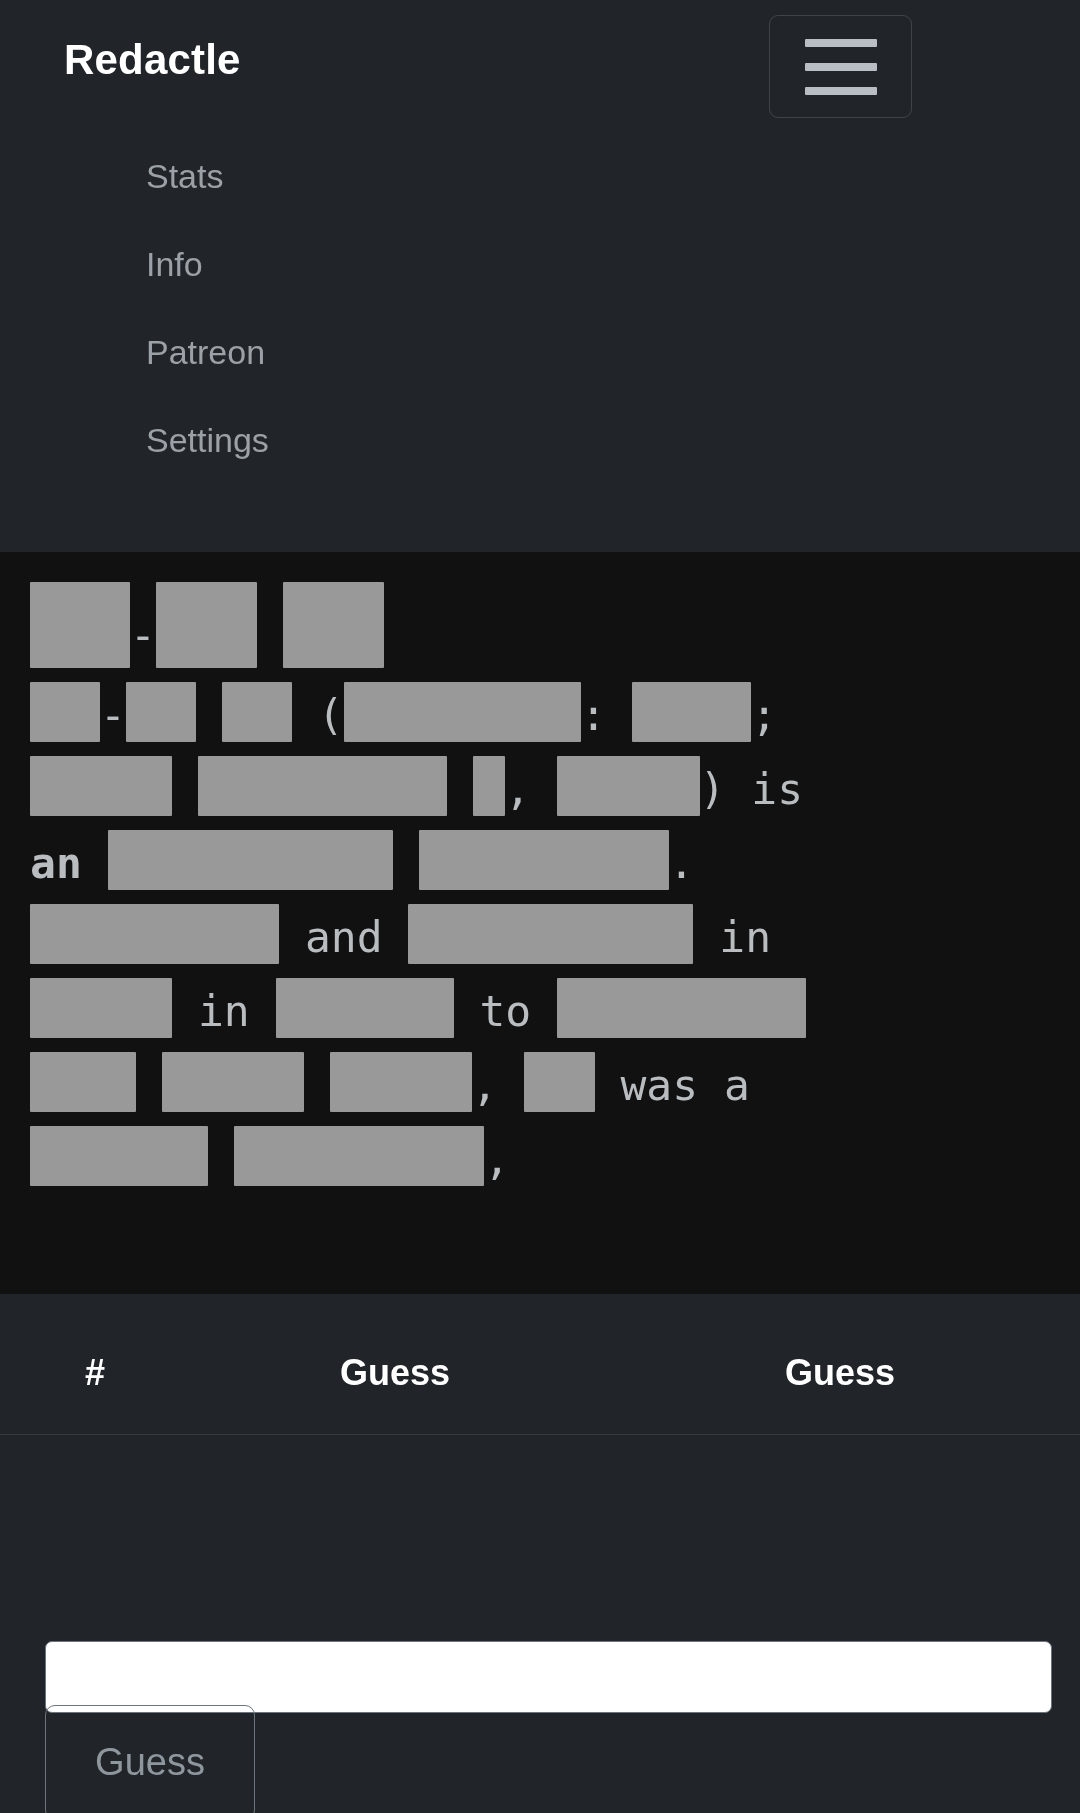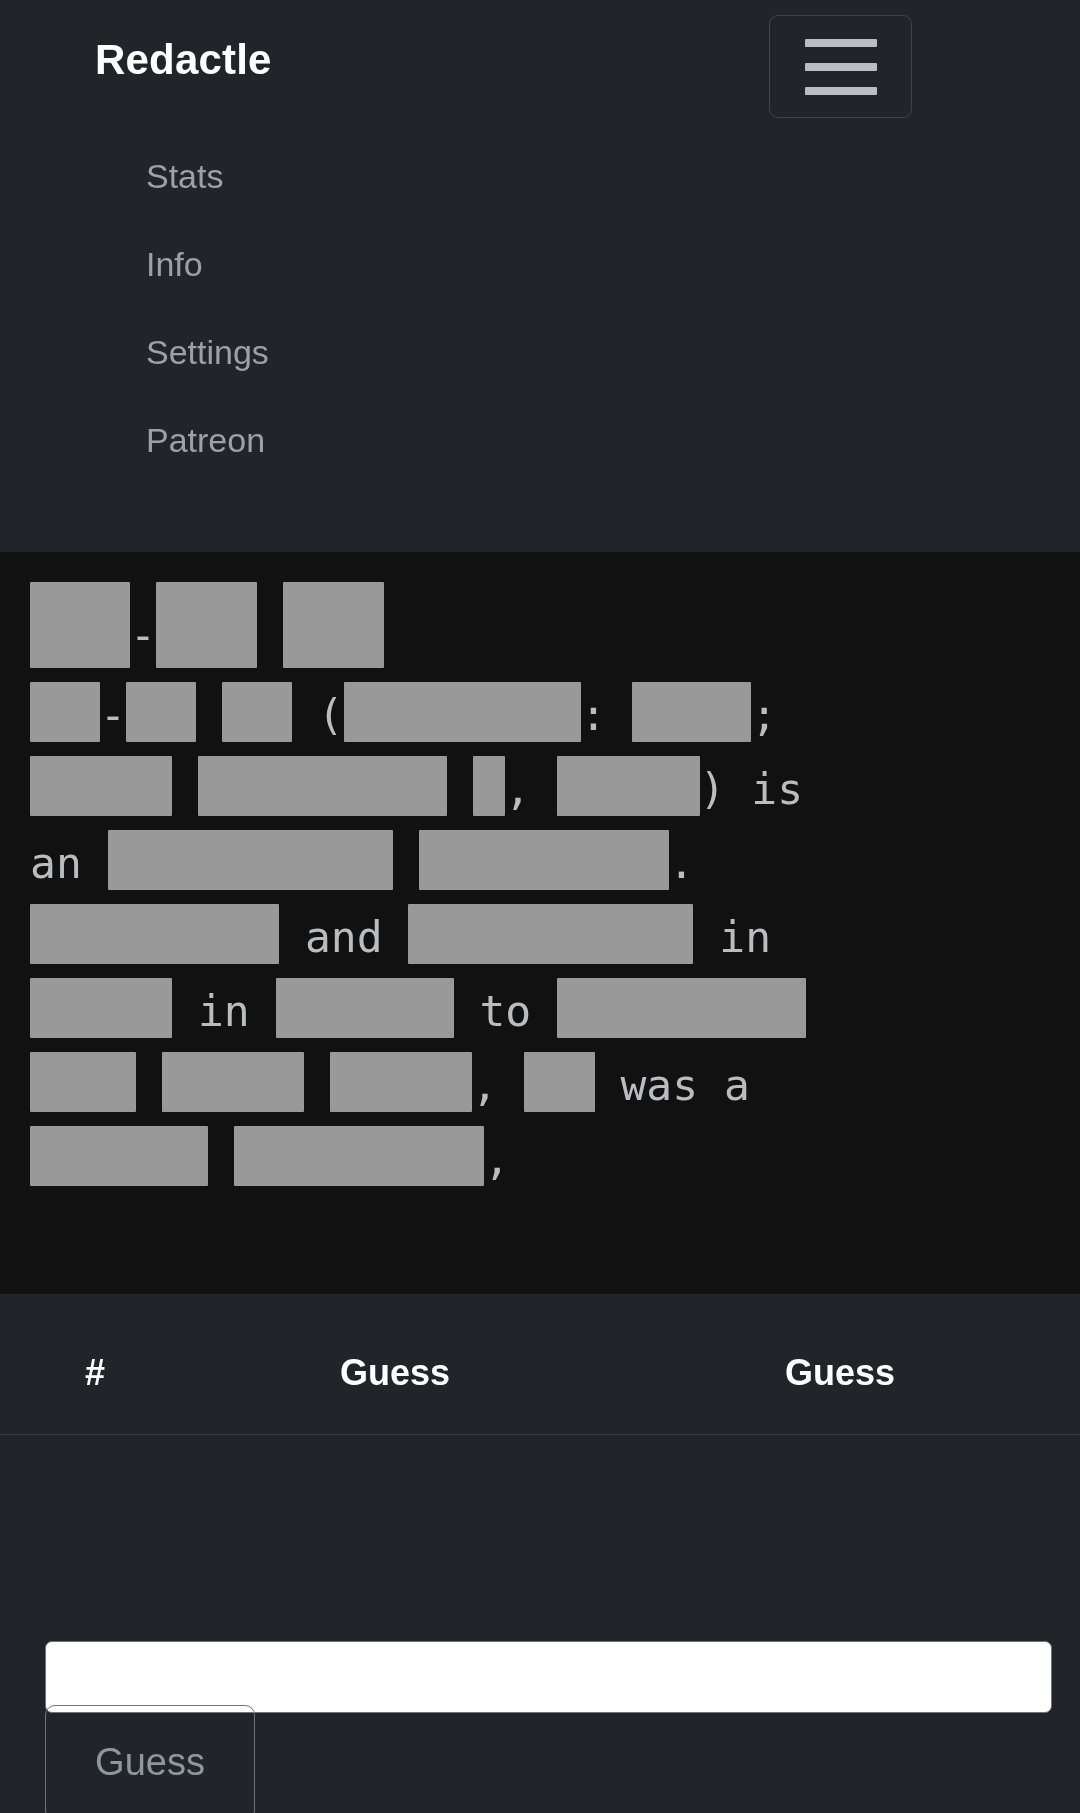--- a/index.html
+++ b/index.html
@@ -9,21 +9,20 @@
     overflow: hidden;
   }
   body { font-family: "Liberation Sans", sans-serif; }
 
   
   .navbar {
     position: absolute; left: 0; top: 0;
     width: 1080px; height: 552px;
     background: #212529;
     box-sizing: border-box;
-    padding-left: 31px;
   }
   .nav-top {
     position: relative;
     height: 132px;
   }
   .brand {
     position: absolute;
     left: 64px; top: 36px;
     color: #ffffff;
     font-size: 42px;
@@ -189,35 +188,35 @@
     </button>
   </div>
   <ul class="nav-links">
     <li>
       <a class="nav-link" href="#">Stats</a>
     </li>
     <li>
       <a class="nav-link" href="#">Info</a>
     </li>
     <li>
+      <a class="nav-link" href="#">Patreon</a>
+    </li>
+    <li>
       <a class="nav-link" href="#">Settings</a>
-    </li>
-    <li>
-      <a class="nav-link" href="#">Patreon</a>
     </li>
   </ul>
 </nav>
 
 <main class="article">
   <div class="doc">
     <div class="title-line"><span class="rb" style="width: 100px;"></span><span class="tok" style="white-space: pre;">-</span><span class="rb" style="width: 101px;"></span><span class="tok" style="white-space: pre;"> </span><span class="rb" style="width: 101px;"></span></div>
     <div>
         <div><span class="rb" style="width: 70px;"></span><span class="tok" style="white-space: pre;">-</span><span class="rb" style="width: 70px;"></span><span class="tok" style="white-space: pre;"> </span><span class="rb" style="width: 70px;"></span><span class="tok" style="white-space: pre;"> (</span><span class="rb" style="width: 237px;"></span><span class="tok" style="white-space: pre;">: </span><span class="rb" style="width: 119px;"></span><span class="tok" style="white-space: pre;">;</span></div>
         <div><span class="rb" style="width: 142px;"></span><span class="tok" style="white-space: pre;"> </span><span class="rb" style="width: 249px;"></span><span class="tok" style="white-space: pre;"> </span><span class="rb" style="width: 32px;"></span><span class="tok" style="white-space: pre;">, </span><span class="rb" style="width: 143px;"></span><span class="tok" style="white-space: pre;">) is</span></div>
-        <div><span class="tok" style="white-space: pre;">an </span><span class="rb" style="width: 285px;"></span><span class="tok" style="white-space: pre;"> </span><span class="rb" style="width: 250px;"></span><span class="tok" style="white-space: pre;">.</span></div>
+        <div><span class="tok" style="white-space: pre; font-weight: bold;">an </span><span class="rb" style="width: 285px;"></span><span class="tok" style="white-space: pre;"> </span><span class="rb" style="width: 250px;"></span><span class="tok" style="white-space: pre;">.</span></div>
         <div><span class="rb" style="width: 249px;"></span><span class="tok" style="white-space: pre;"> and </span><span class="rb" style="width: 285px;"></span><span class="tok" style="white-space: pre;"> in</span></div>
         <div><span class="rb" style="width: 142px;"></span><span class="tok" style="white-space: pre;"> in </span><span class="rb" style="width: 178px;"></span><span class="tok" style="white-space: pre;"> to </span><span class="rb" style="width: 249px;"></span></div>
         <div><span class="rb" style="width: 106px;"></span><span class="tok" style="white-space: pre;"> </span><span class="rb" style="width: 142px;"></span><span class="tok" style="white-space: pre;"> </span><span class="rb" style="width: 142px;"></span><span class="tok" style="white-space: pre;">, </span><span class="rb" style="width: 71px;"></span><span class="tok" style="white-space: pre;"> was a</span></div>
         <div><span class="rb" style="width: 178px;"></span><span class="tok" style="white-space: pre;"> </span><span class="rb" style="width: 250px;"></span><span class="tok" style="white-space: pre;">,</span></div>
       </div>
   </div>
 </main>
 
 <footer class="footer">
   <table class="guess-table">

